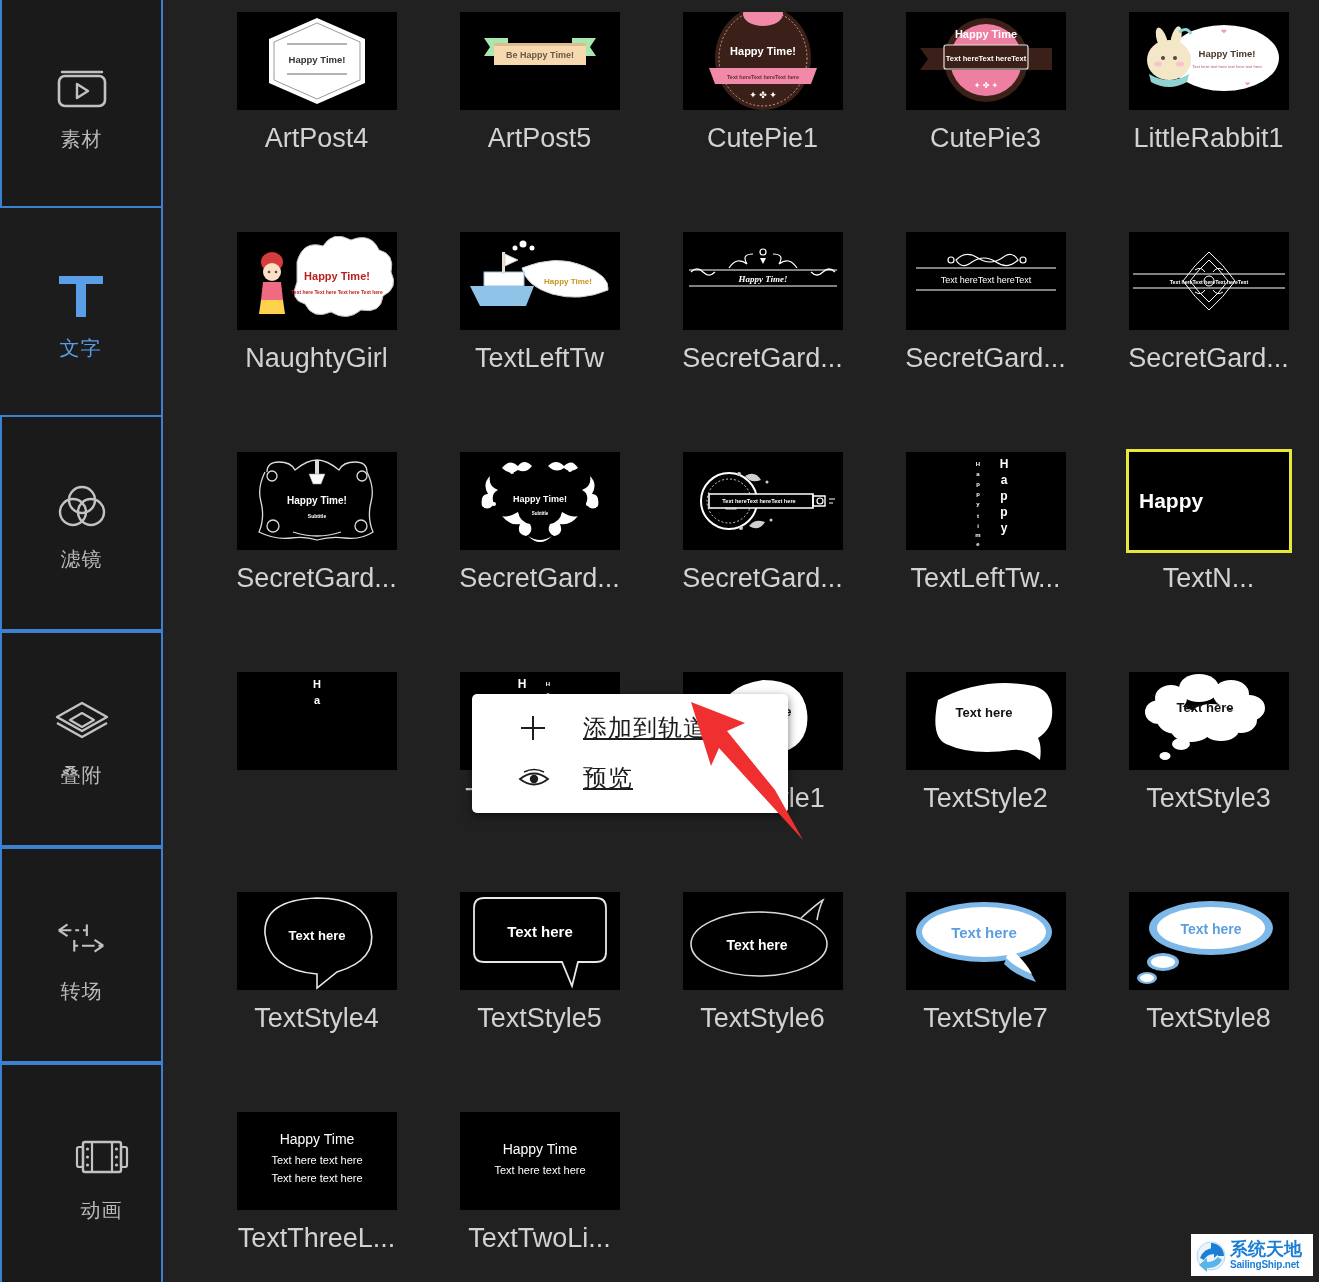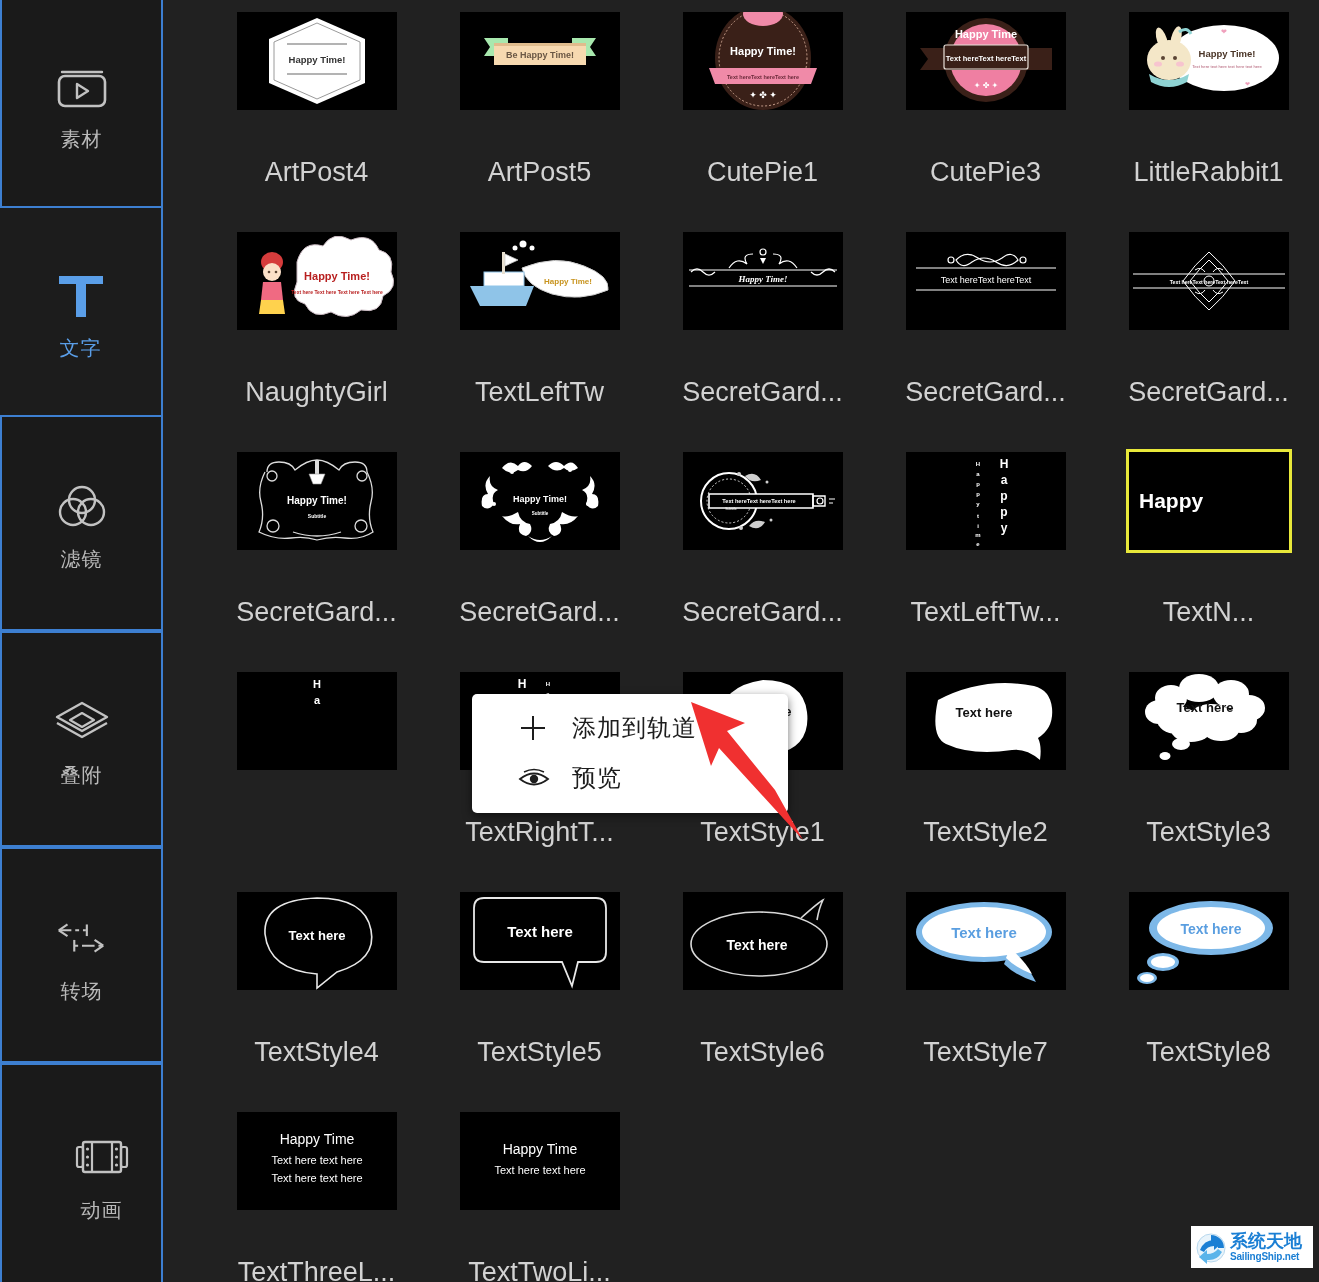--- a/index.html
+++ b/index.html
@@ -49,21 +49,21 @@
   }
   .grid {
     display: grid;
     grid-template-columns: repeat(5, 1fr);
     column-gap: 0px;
     row-gap: 0px;
     padding: 12px 20px 0 42px;
   }
   .cell {
     width: 223px; height: 220px;
-    display: flex; flex-direction: column; align-items: center; gap: 34px;
+    display: flex; flex-direction: column; align-items: center;
   }
   .thumb {
     width: 160px; height: 98px;
     background: #000;
     position: relative;
     overflow: hidden;
     display: flex; align-items: center; justify-content: center;
   }
   .cell.selected .thumb { outline: 3px solid #e8e83a; outline-offset: 0px; }
   .cell-label {
@@ -89,32 +89,32 @@
   }
   .ctx-item {
     height: 50px;
     display: flex; align-items: center;
     padding-left: 46px;
     color: #1d1d1d;
     font-size: 24px;
     cursor: default;
   }
   .ctx-ico { width: 50px; display: flex; align-items: center; justify-content: flex-start; }
-  .ctx-text { margin-left: 4px; letter-spacing: 1px; }
+  .ctx-text { margin-left: 15px; letter-spacing: 1px; text-decoration: underline; }
 
   
   .arrow-anno {
     position: absolute; left: 520px; top: 690px;
     width: 180px; height: 190px;
     z-index: 50; pointer-events: none;
   }
 
   
   .watermark {
-    position: absolute; right: 6px; bottom: 14px;
+    position: absolute; right: 6px; bottom: 6px;
     width: 122px; height: 42px;
     background: #ffffff;
     display: flex; align-items: center;
     padding: 0 3px;
     z-index: 60;
   }
   .wm-globe { width: 34px; height: 34px; position: relative; flex: 0 0 34px; }
   .wm-txt { display: flex; flex-direction: column; line-height: 1; margin-left: 2px; }
   .wm-cn { font-size: 18px; font-weight: bold; color: #1b7fd4; letter-spacing: 0px; }
   .wm-en { font-size: 10px; font-weight: bold; color: #1b7fd4; letter-spacing: -0.2px; margin-top: 2px;}

